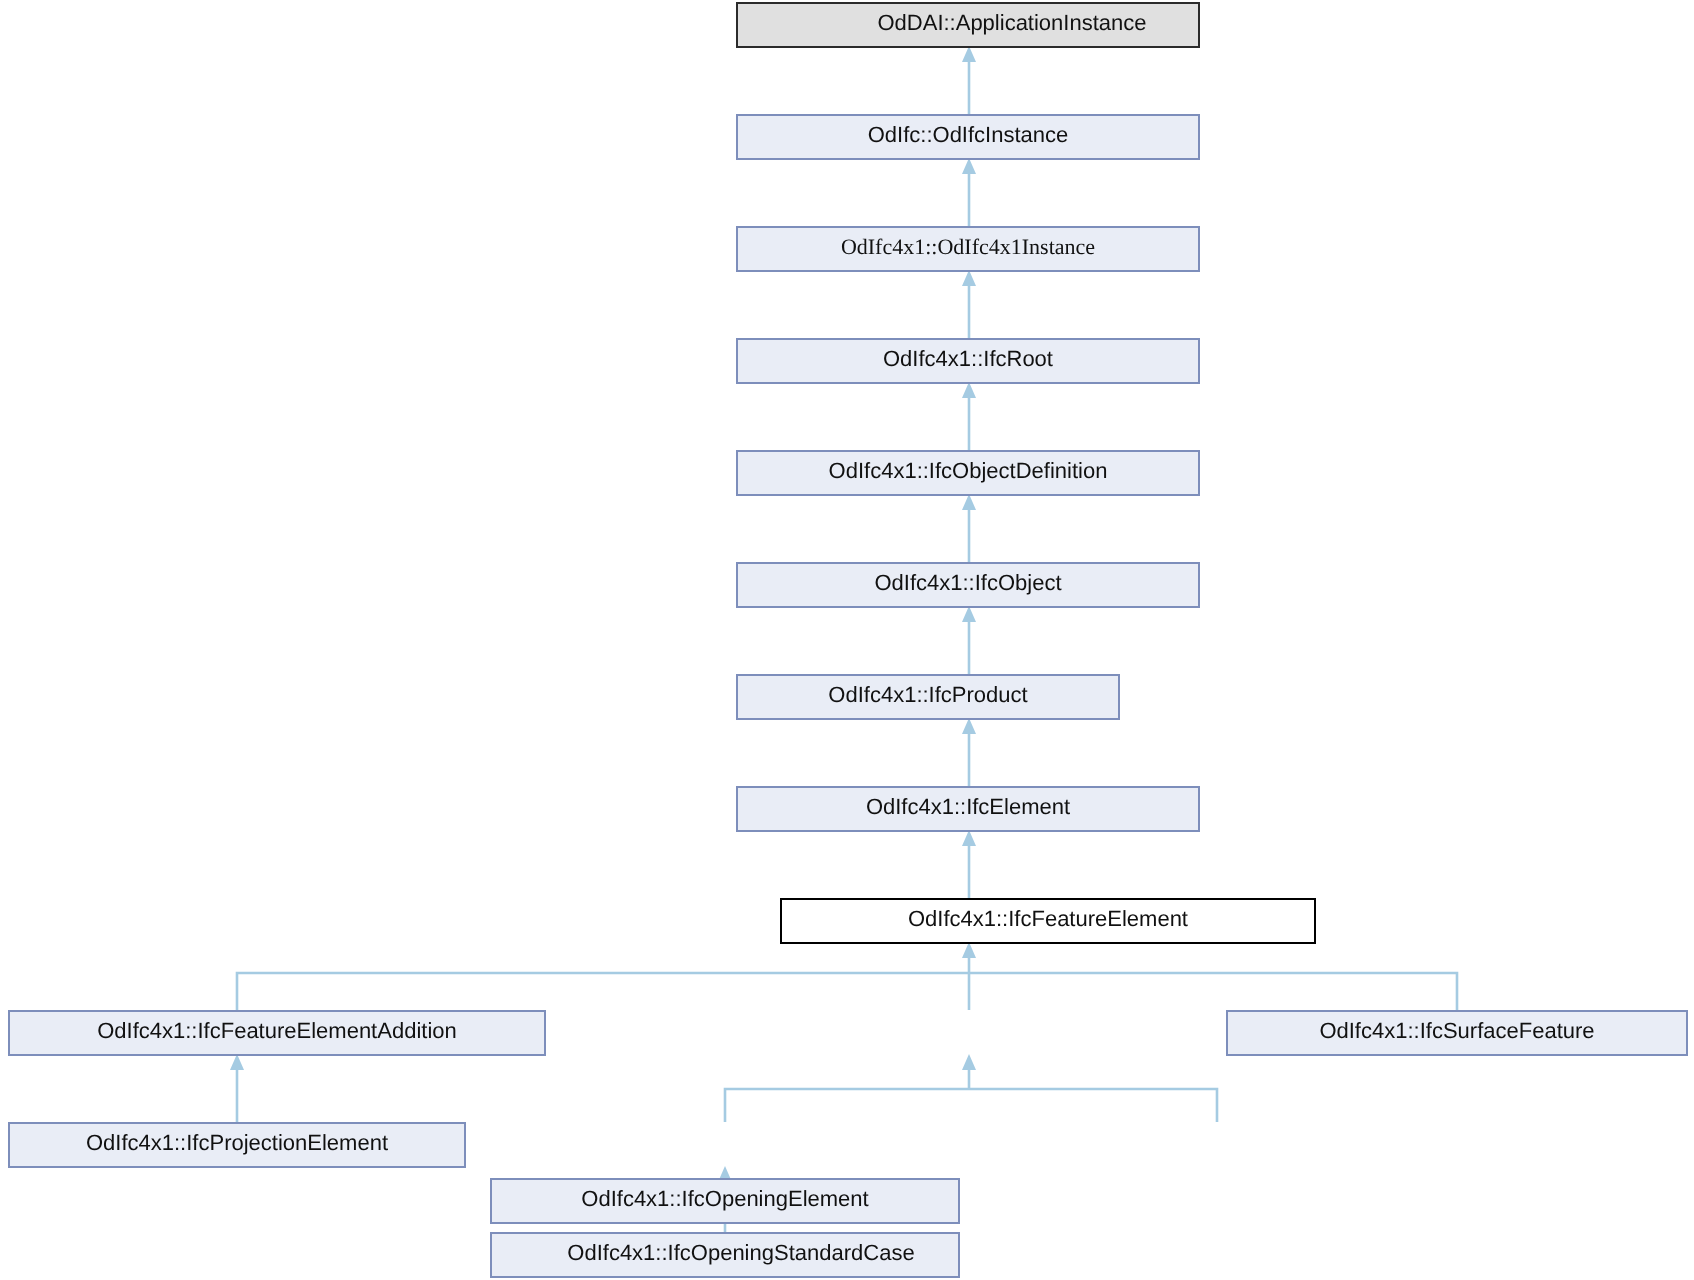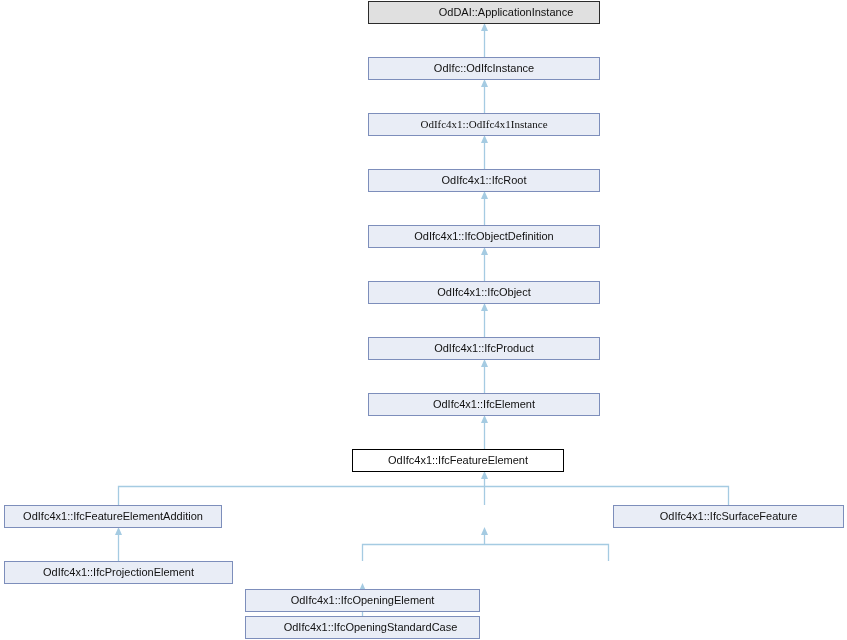--- a/index.html
+++ b/index.html
@@ -106,25 +106,25 @@
     <line class="e" x1="362.5" y1="590" x2="362.5" y2="616"></line>
     <polygon class="ah" points="362.5,583 359,591 366,591"></polygon>
   </svg>
 
   <div class="node ext" style="left:368px; top:1px;   width:232px;">OdDAI::ApplicationInstance</div>
   <div class="node" style="left:368px; top:57px;  width:232px;">OdIfc::OdIfcInstance</div>
   <div class="node" style="left:368px; top:113px; width:232px;font-family:Liberation Serif, serif;">OdIfc4x1::OdIfc4x1Instance</div>
   <div class="node" style="left:368px; top:169px; width:232px;">OdIfc4x1::IfcRoot</div>
   <div class="node" style="left:368px; top:225px; width:232px;">OdIfc4x1::IfcObjectDefinition</div>
   <div class="node" style="left:368px; top:281px; width:232px;">OdIfc4x1::IfcObject</div>
-  <div class="node" style="left:368px; top:337px; width:232px;">OdIfc4x1::IfcProduct</div>
+  <div class="node" style="left:368px; top:337px; width:192px;">OdIfc4x1::IfcProduct</div>
   <div class="node" style="left:368px; top:393px; width:232px;">OdIfc4x1::IfcElement</div>
-  <div class="node cur" style="left:352px; top:449px; width:212px;">OdIfc4x1::IfcFeatureElement</div>
+  <div class="node cur" style="left:390px; top:449px; width:268px;">OdIfc4x1::IfcFeatureElement</div>
 
-  <div class="node" style="left:4px;   top:505px; width:218px;">OdIfc4x1::IfcFeatureElementAddition</div>
+  <div class="node" style="left:4px;   top:505px; width:269px;">OdIfc4x1::IfcFeatureElementAddition</div>
   <div class="node" style="left:613px; top:505px; width:231px;">OdIfc4x1::IfcSurfaceFeature</div>
 
   <div class="node" style="left:4px;   top:561px; width:229px;text-align:center;">OdIfc4x1::IfcProjectionElement</div>
   <div class="node" style="left:245px; top:561px; width:235px;margin-top:28px;">OdIfc4x1::IfcOpeningElement</div>
 
   <div class="node" style="left:245px; top:616px; width:235px;padding-left:16px;">OdIfc4x1::IfcOpeningStandardCase</div>
 
 </div>
 
 </body></html>

